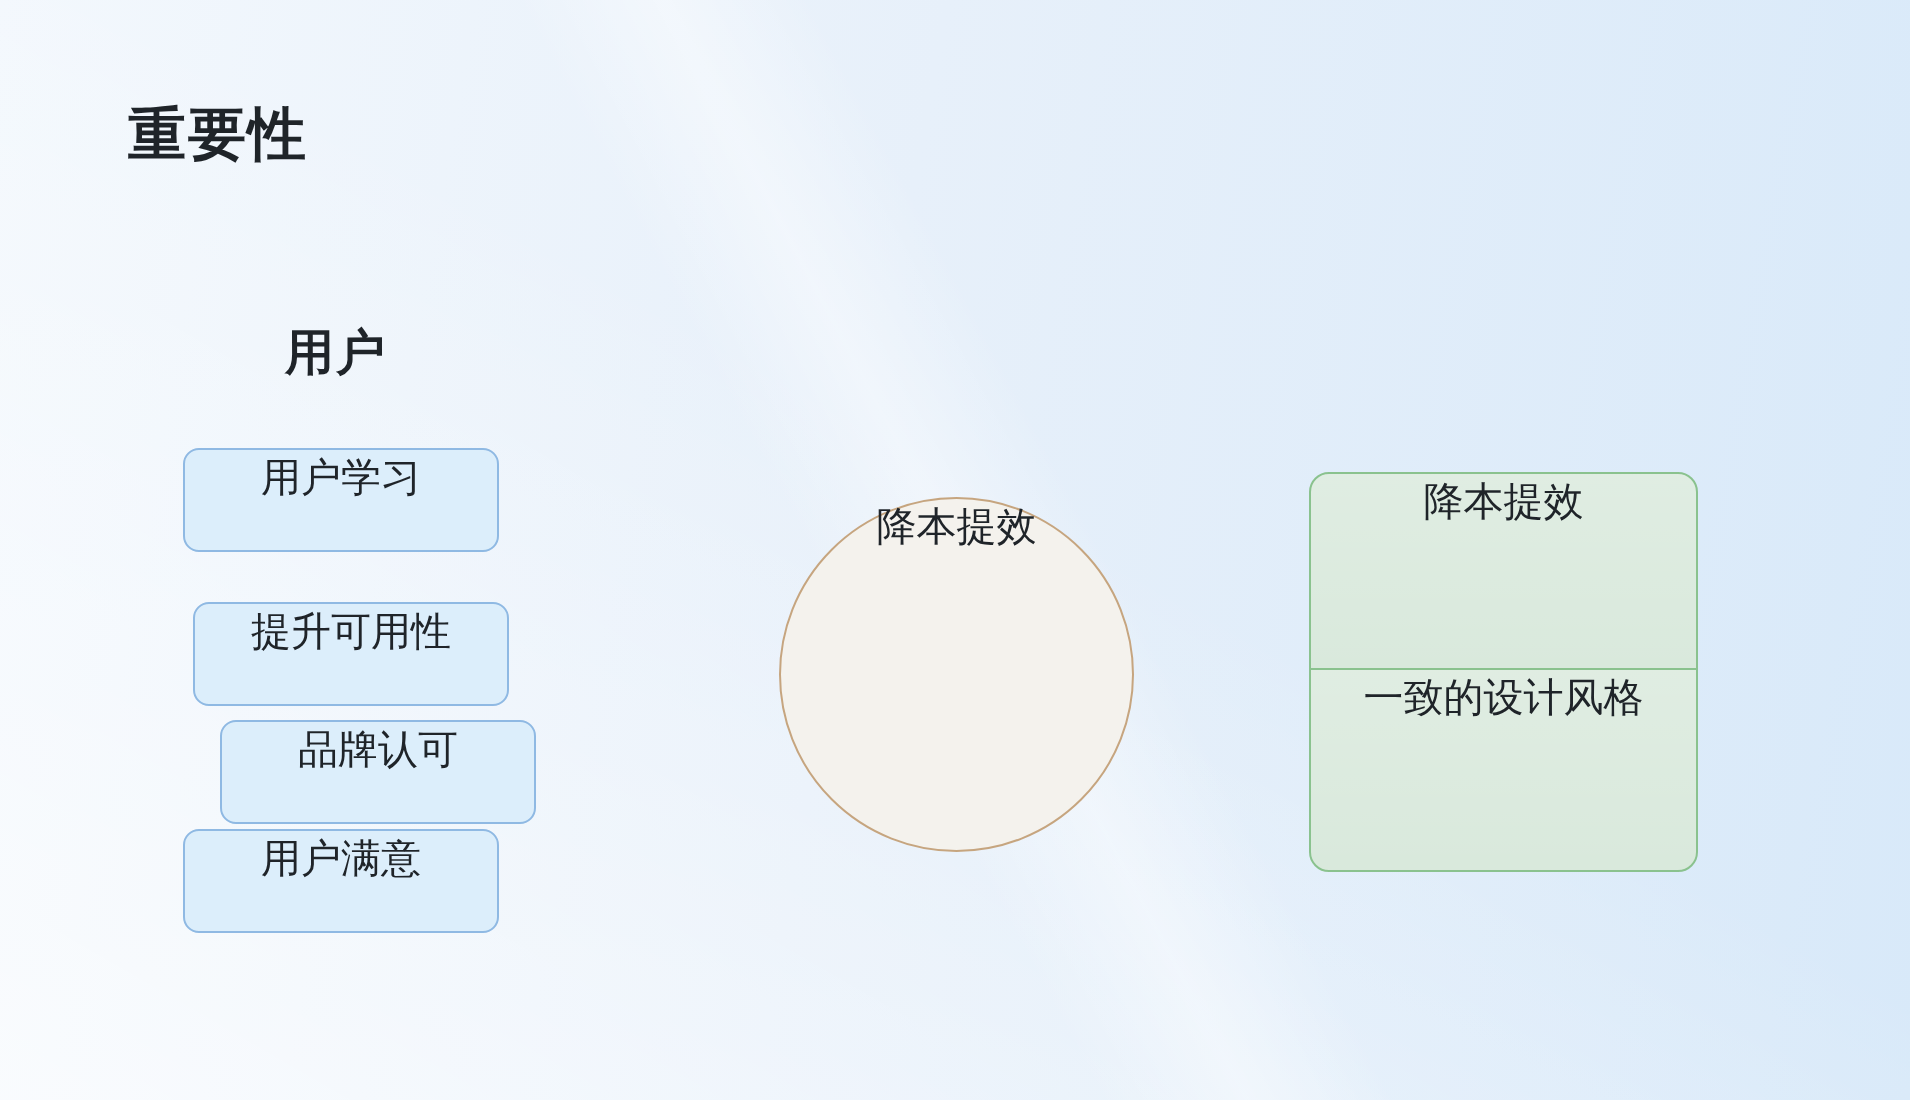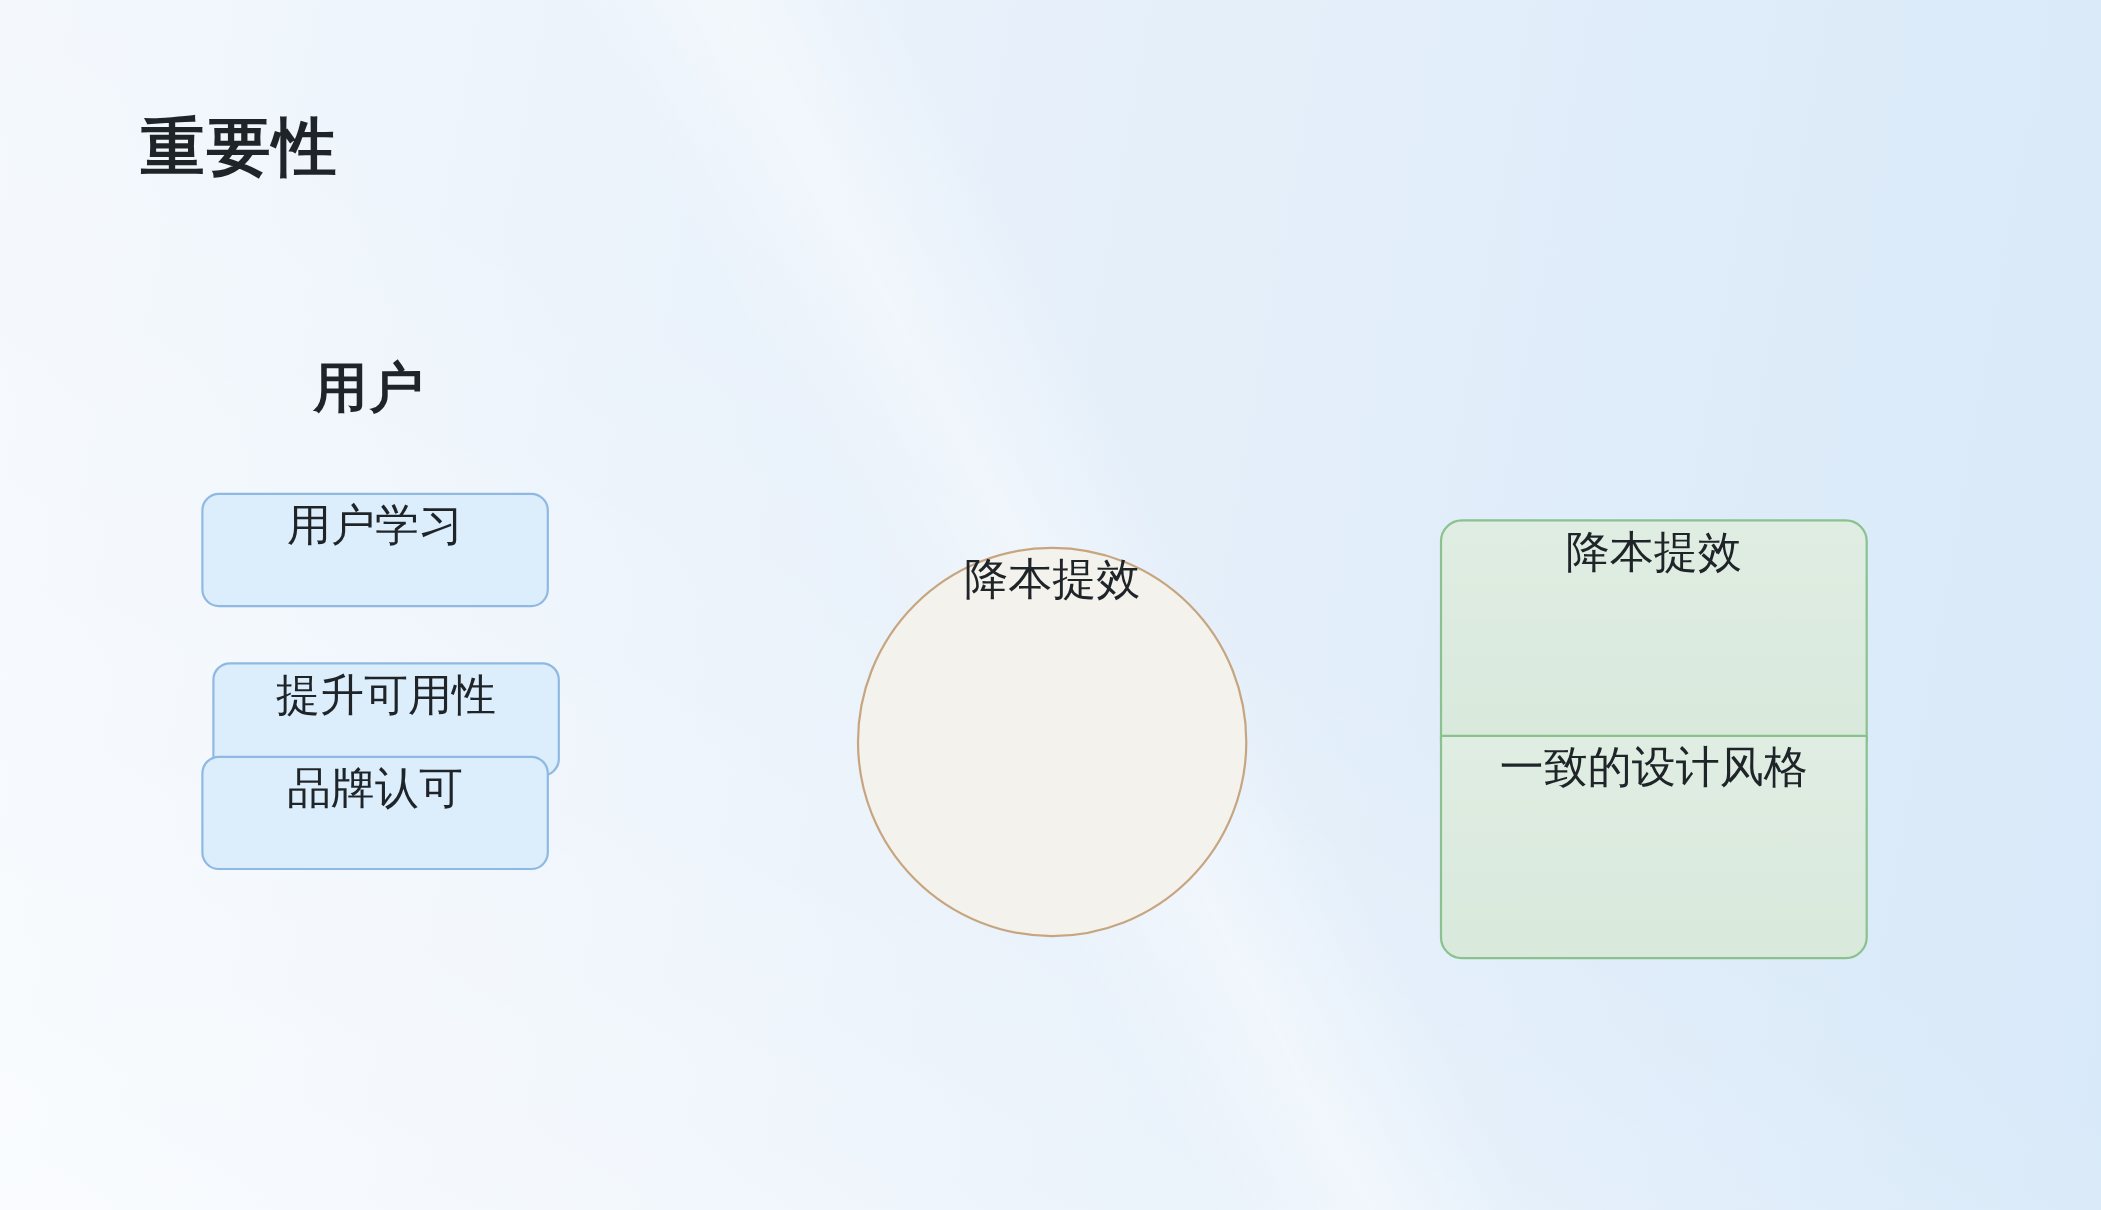--- a/index.html
+++ b/index.html
@@ -55,21 +55,21 @@
   .blue-box {
     left: 183px;
     width: 316px;
     height: 104px;
     background: var(--blue-box-fill, #dceefb);
     border: 2px solid var(--blue-box-border, #8fb9e3);
     border-radius: 16px;
   }
   .blue-box.b1 { top: 448px; }
   .blue-box.b2 { top: 602px; margin-left: 10px; }
-  .blue-box.b3 { top: 687px; }
+  .blue-box.b3 { top: 720px; margin-left: 37px; }
   .blue-box.b4 { top: 829px; }
 
   .circle {
     left: 779px;
     top: 497px;
     width: 355px;
     height: 355px;
     border-radius: 50%;
     background: var(--circle-fill, #f4f2ed);
     border: 2px solid var(--circle-border, #c6a57f);
@@ -101,20 +101,23 @@
   </div>
 
   <div class="node blue-box b2">
     <span>提升可用性</span>
   </div>
 
   <div class="node blue-box b3">
     <span>品牌认可</span>
   </div>
 
+  <div class="node blue-box b4">
+    <span>用户满意</span>
+  </div>
 
   <div class="node circle">
     <span>降本提效</span>
   </div>
 
   <div class="node green-box g1">
     <span>降本提效</span>
   </div>
 
   <div class="node green-box g2">

